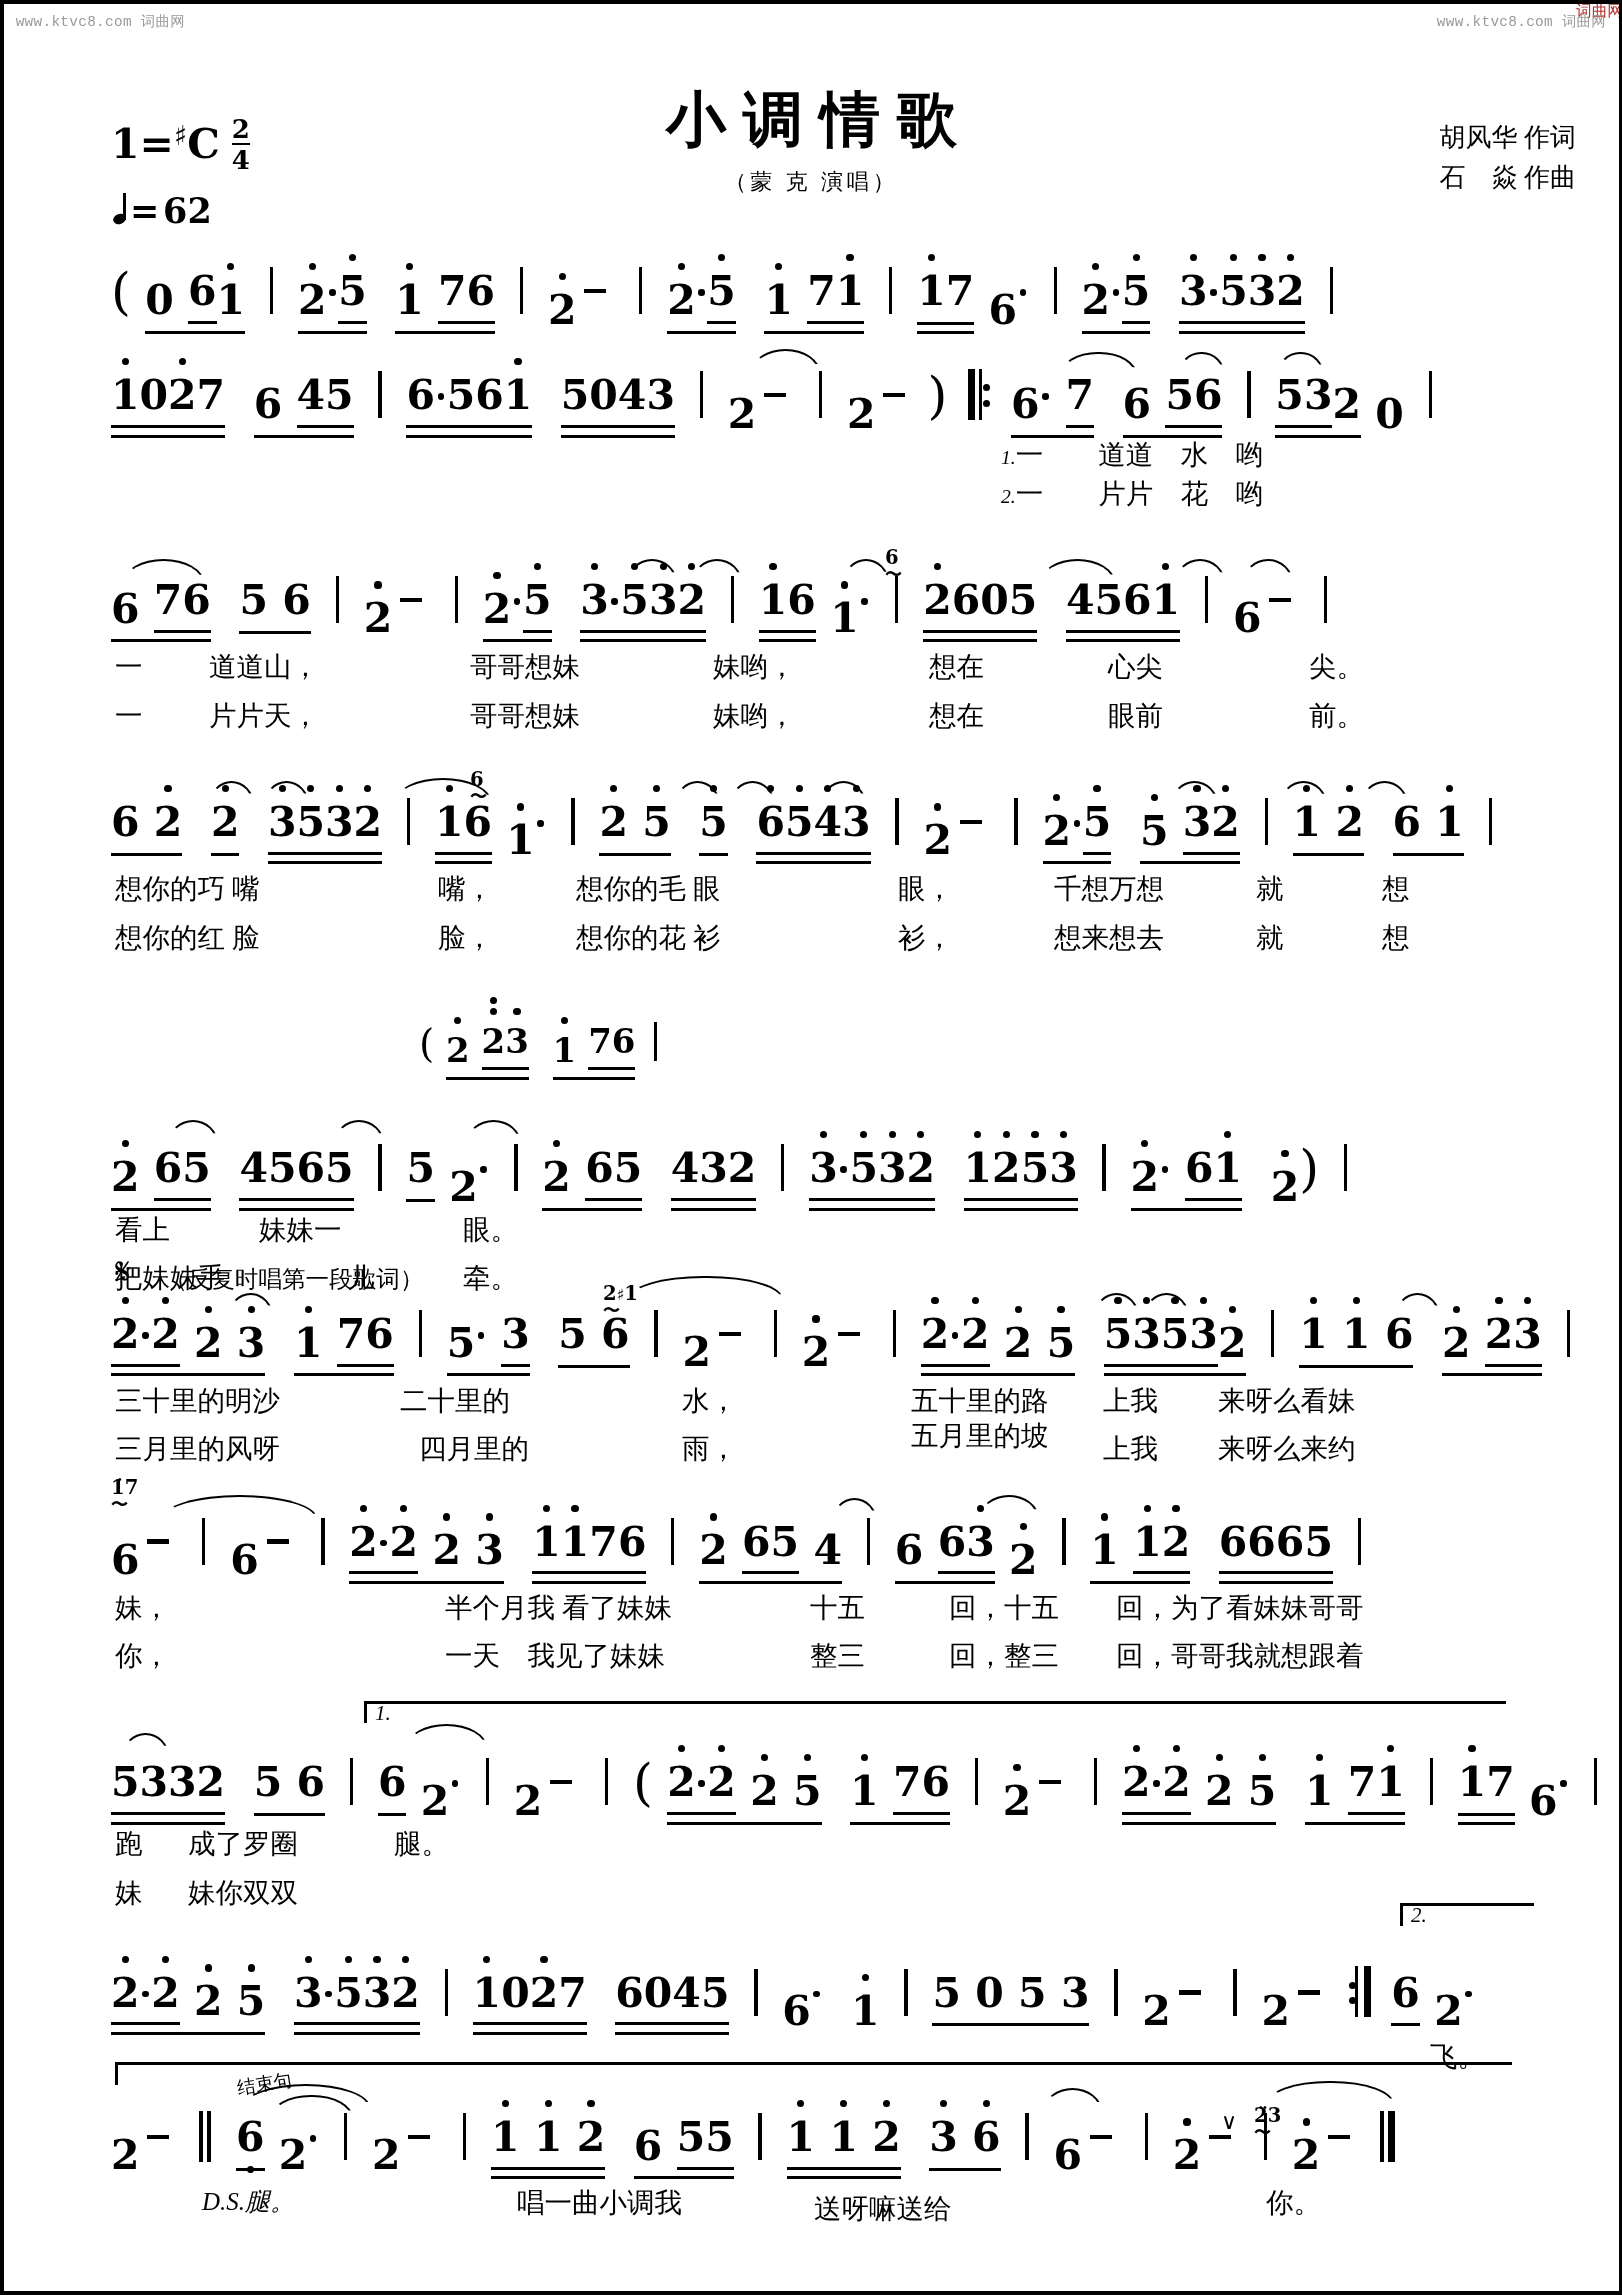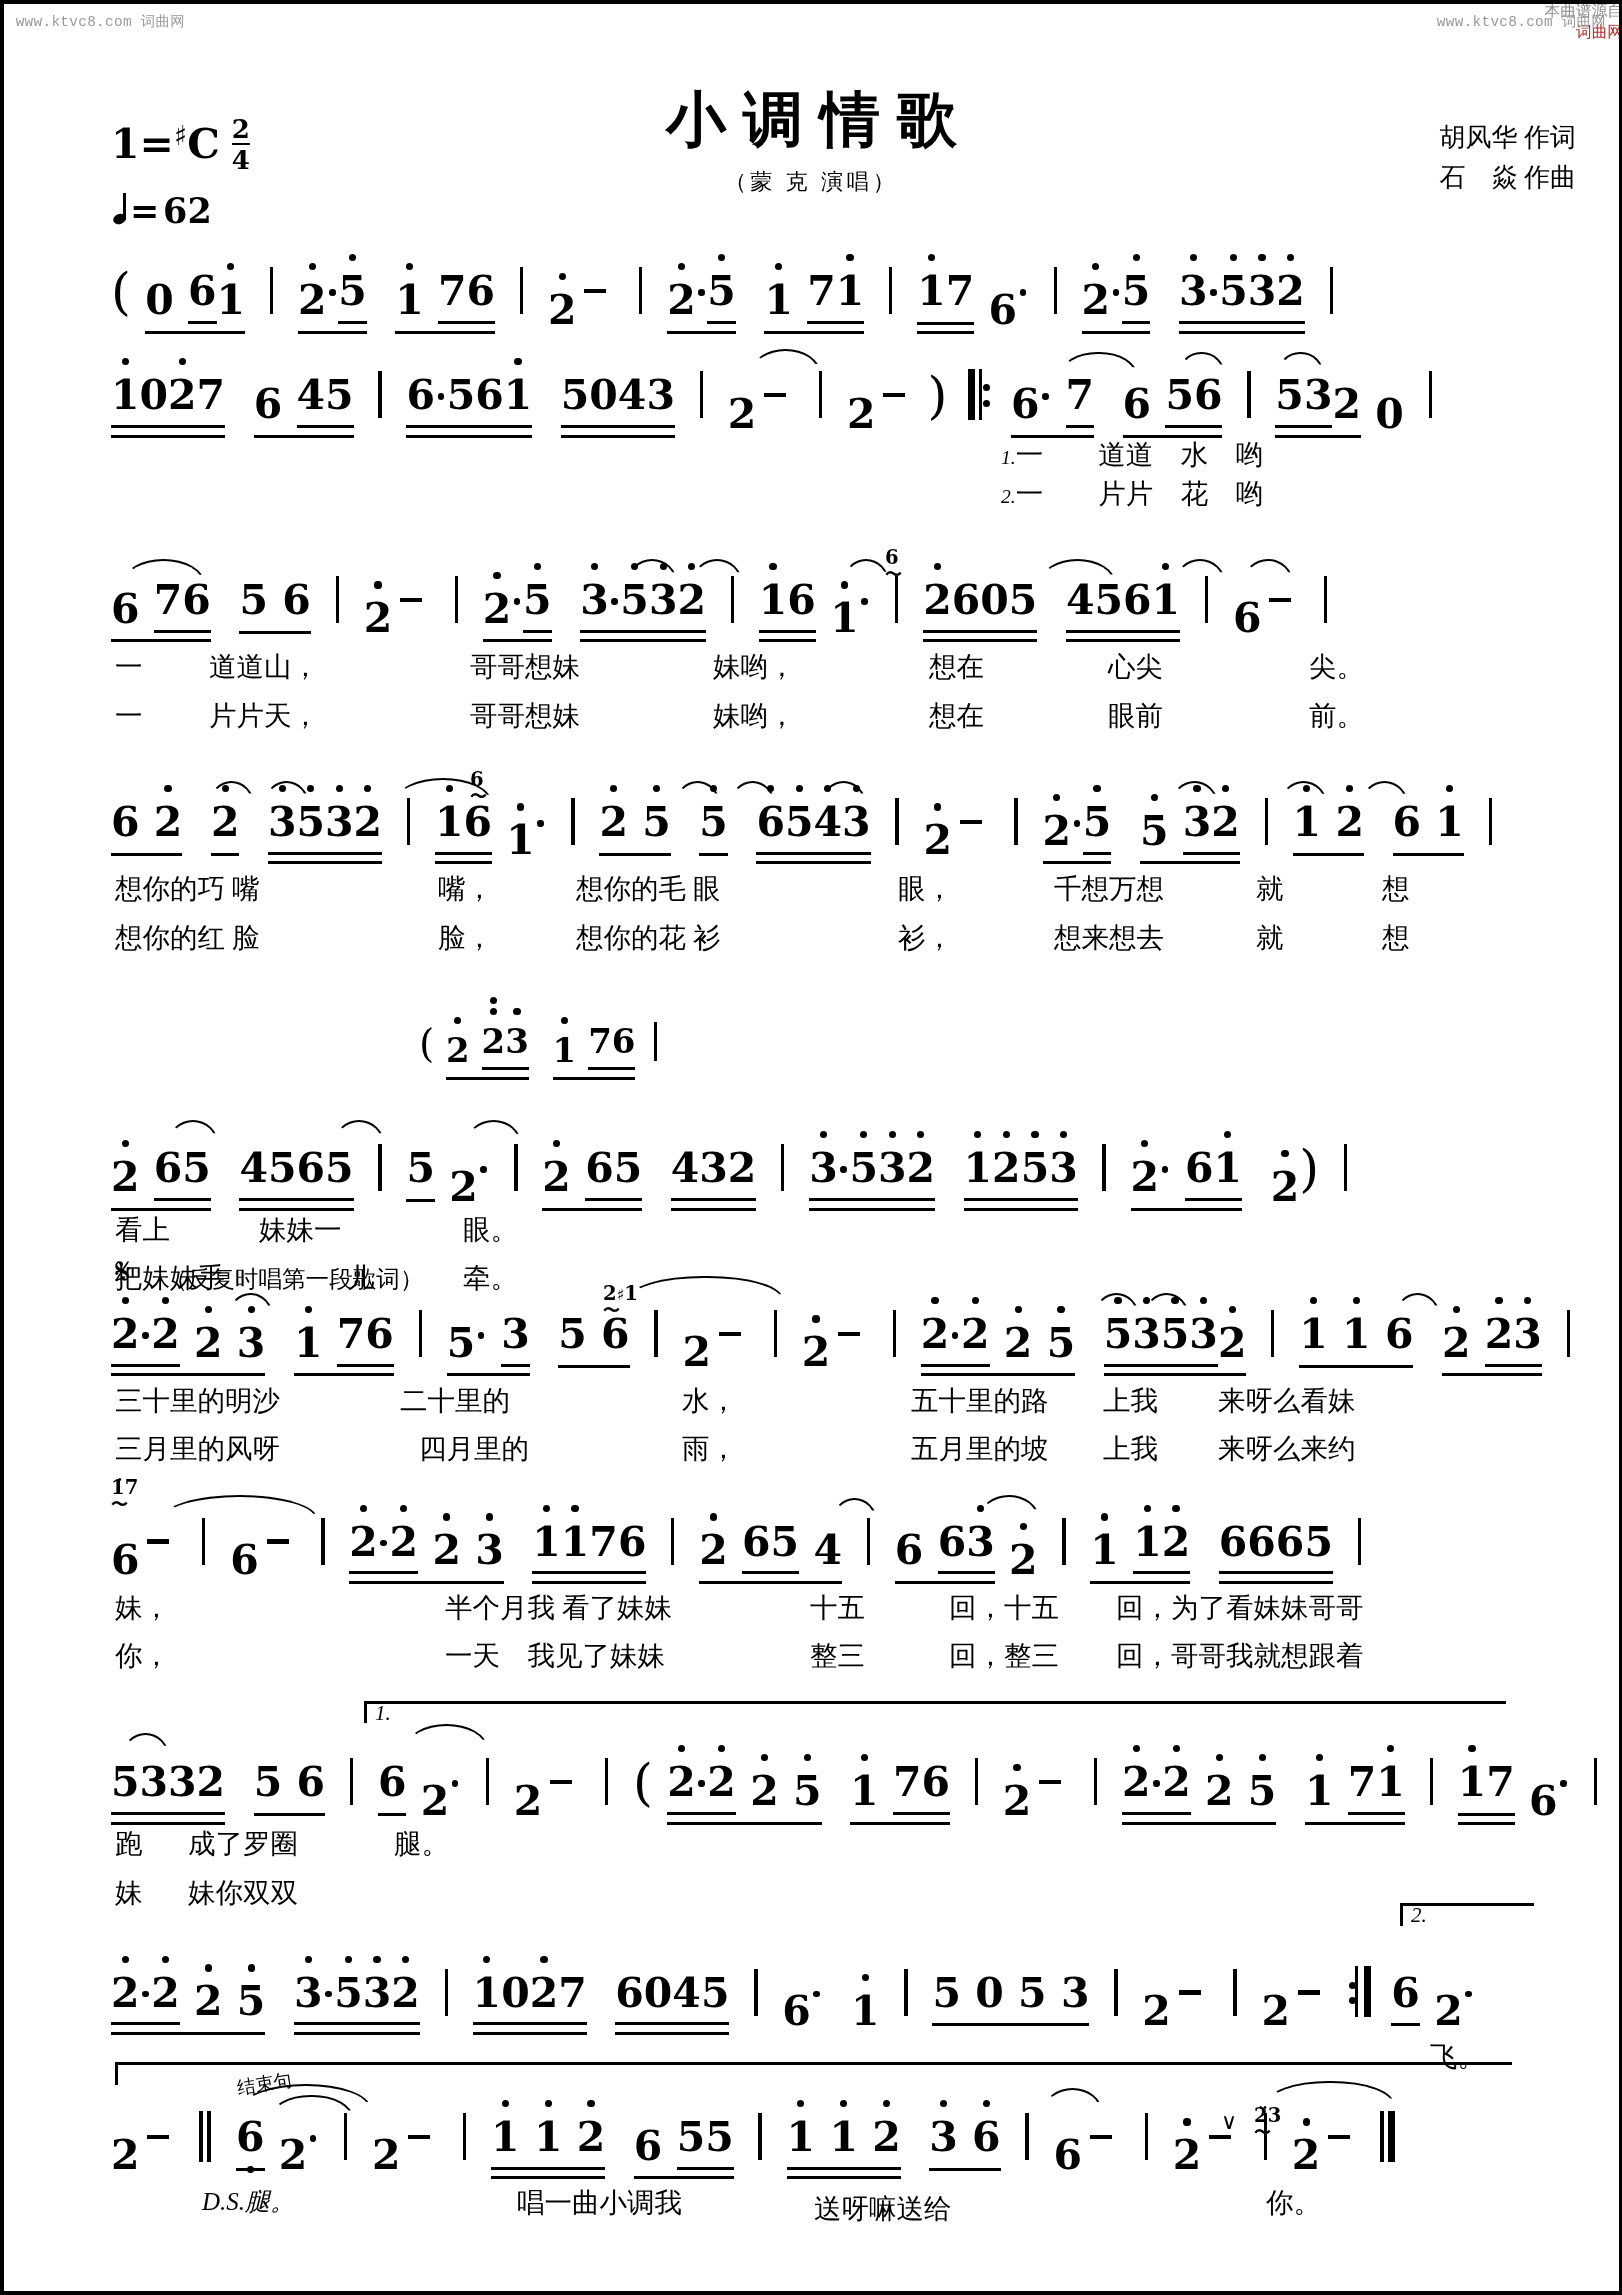--- a/index.html
+++ b/index.html
@@ -243,21 +243,20 @@
 
 <div id="page">
   <div class="frame-top"></div>
   <div class="frame-bottom"></div>
   <div class="frame-left"></div>
   <div class="frame-right"></div>
 
   <div class="wm wm-tl">www.ktvc8.com 词曲网</div>
   <div class="wm wm-tr">www.ktvc8.com  词曲网</div>
   <div class="wm-br">
-    <div class="l1">本曲谱源自</div>
     <div class="l2">词曲网</div>
   </div>
 
   <div class="title">小调情歌</div>
   <div class="subtitle">（蒙 克 演唱）</div>
   <div class="credits"><span>胡风华 作词</span>
 <span>石　焱 作曲</span></div>
 
   <div class="keysig">
     <span>1=</span>
@@ -491,21 +490,21 @@
     <div class="ly" style="left:115px;  top:127px;">三十里的明沙</div>
     <div class="ly" style="left:400px;  top:127px;">二十里的</div>
     <div class="ly" style="left:682px; top:127px;">水，</div>
     <div class="ly" style="left:911px; top:127px;">五十里的路</div>
     <div class="ly" style="left:1103px; top:127px;">上我</div>
     <div class="ly" style="left:1218px; top:127px;">来呀么看妹</div>
 
     <div class="ly" style="left:115px;  top:175px;">三月里的风呀</div>
     <div class="ly" style="left:419px;  top:175px;">四月里的</div>
     <div class="ly" style="left:682px; top:175px;">雨，</div>
-    <div class="ly" style="left:911px; top:175px;">五月里的坡</div>
+    <div class="ly" style="left:911px; top:162px;">五月里的坡</div>
     <div class="ly" style="left:1103px; top:175px;">上我</div>
     <div class="ly" style="left:1218px; top:175px;">来呀么来约</div>
   </div>
 
   <div class="stave" style="top:1498px;">
     <div class="orn" style="left:111px; top:-22px;">1̇7<span class="tl">〜</span></div>
     <div class="noterow" style="top:19.6px;">
       <span class="n"><span class="g">6</span></span><span class="dash"></span>
       <span class="bar"></span>
       <span class="n"><span class="g">6</span></span><span class="dash"></span>

